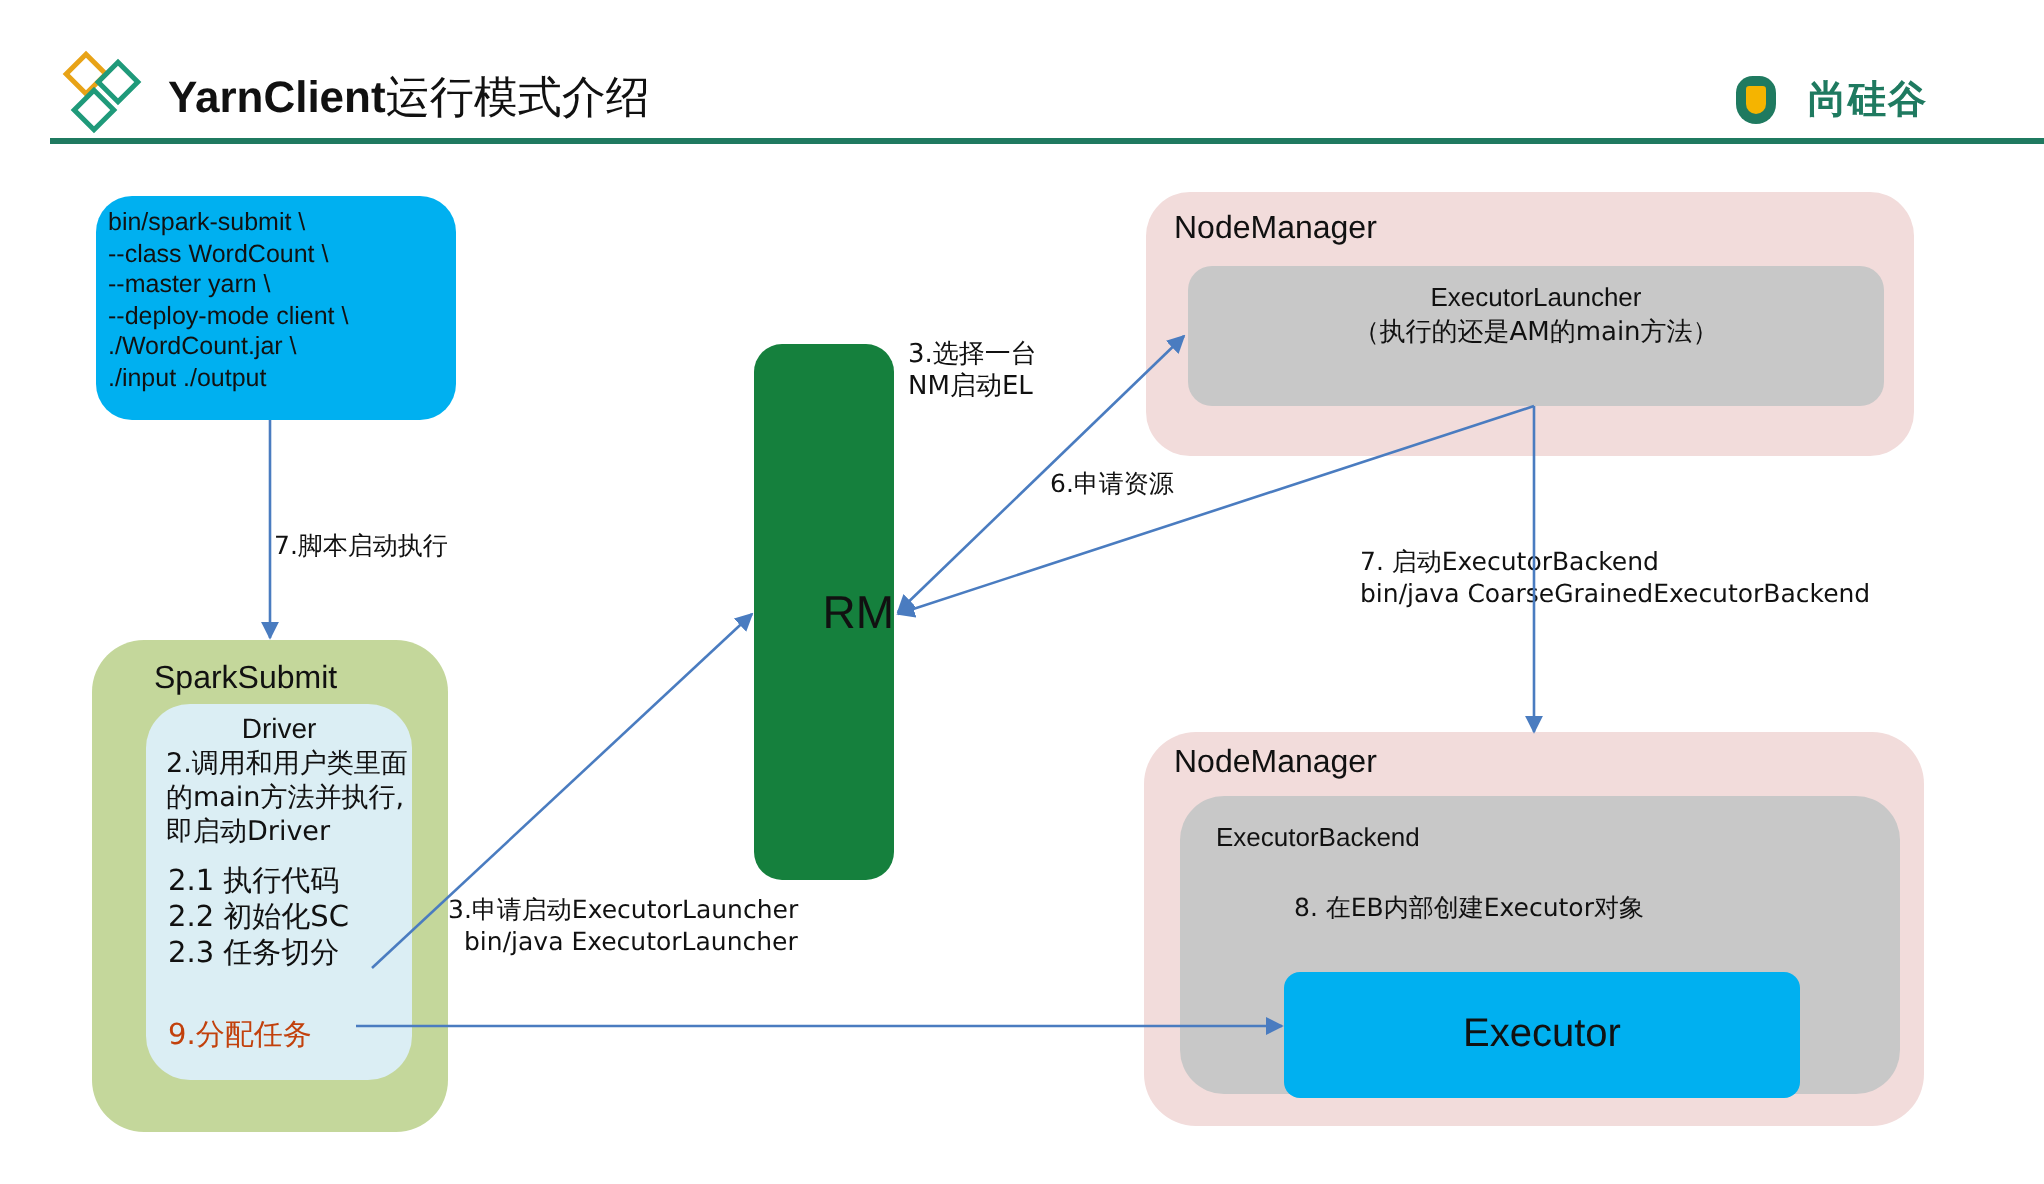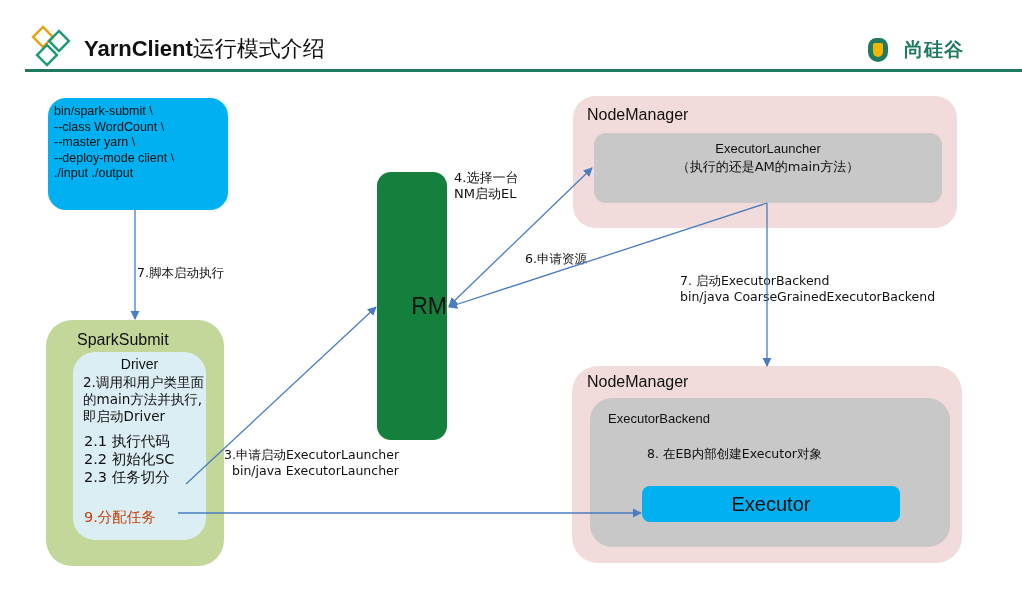--- a/index.html
+++ b/index.html
@@ -63,31 +63,31 @@
     #nm-bottom {
       left: 572px; top: 366px; width: 390px; height: 197px; background: #f2dcdb; border-radius: 26px;
     }
     #nm-bottom-label { left: 587px; top: 373px; font-size: 16px; }
     #backend {
       left: 590px; top: 398px; width: 360px; height: 149px; background: #c8c8c8; border-radius: 22px;
     }
     #backend-label { left: 608px; top: 411px; font-size: 13px; }
     #backend-step8 { left: 647px; top: 446px; font-size: 12.5px; font-family: "DejaVu Sans", sans-serif; }
     #executor {
-      left: 642px; top: 486px; width: 258px; height: 36px; background: #00b0f0; border-radius: 8px;
+      left: 642px; top: 486px; width: 258px; height: 63px; background: #00b0f0; border-radius: 8px;
       display: flex; align-items: center; justify-content: center; font-size: 20px; color: #111;
     }
 
     
     .lbl { position: absolute; font-size: 12.5px; line-height: 16px; white-space: nowrap; font-family: "DejaVu Sans", sans-serif; }
     #lbl-1 { left: 137px; top: 265px; }
     #lbl-3 { left: 224px; top: 447px; }
     #lbl-3 .l2 { padding-left: 8px; }
     #lbl-4 { left: 454px; top: 170px; font-size: 13px; }
-    #lbl-6 { left: 525px; top: 251px; }
+    #lbl-6 { left: 525px; top: 234px; }
     #lbl-7 { left: 680px; top: 273px; }
 
     #arrows { position: absolute; left: 0; top: 0; width: 1022px; height: 592px; pointer-events: none; }
   </style>
 </head>
 <body>
 
 <svg id="logo-diamonds" class="abs" viewBox="0 0 48 48">
   <rect x="8" y="6" width="14" height="14" transform="rotate(45 15 13)" fill="none" stroke="#e8a317" stroke-width="2.5"></rect>
   <rect x="24" y="10" width="14" height="14" transform="rotate(45 31 17)" fill="none" stroke="#1f9a7a" stroke-width="2.5"></rect>
@@ -100,20 +100,21 @@
     </div>
   <span class="brand-text">尚硅谷</span>
 </div>
 <div id="header-rule" class="abs"></div>
 
 <div id="cmd-box" class="box">
   <div>bin/spark-submit \</div>
   <div>--class WordCount \</div>
   <div>--master yarn \</div>
   <div>--deploy-mode client \</div>
+  <div>./WordCount.jar \</div>
   <div>./input ./output</div>
 </div>
 
 <div id="sparksubmit" class="box"></div>
 <div id="sparksubmit-label" class="abs">SparkSubmit</div>
 <div id="driver" class="box"></div>
 <div id="driver-title" class="abs">Driver</div>
 <div id="driver-desc" class="abs">2.调用和用户类里面的main方法并执行,即启动Driver</div>
 <div id="driver-steps" class="abs">
   <div>2.1 执行代码</div>
@@ -142,21 +143,21 @@
 <div id="executor" class="box">
     <span>Executor</span>
   </div>
 
 <div id="lbl-1" class="lbl">7.脚本启动执行</div>
 <div id="lbl-3" class="lbl">
   <div>3.申请启动ExecutorLauncher</div>
   <div class="l2">bin/java ExecutorLauncher</div>
 </div>
 <div id="lbl-4" class="lbl">
-  <div>4.选择一台</div>
+  <div>3.选择一台</div>
   <div>NM启动EL</div>
 </div>
 <div id="lbl-6" class="lbl">6.申请资源</div>
 <div id="lbl-7" class="lbl">
   <div>7. 启动ExecutorBackend</div>
   <div>bin/java CoarseGrainedExecutorBackend</div>
 </div>
 
 <svg id="arrows" viewBox="0 0 1022 592">
   <defs>

